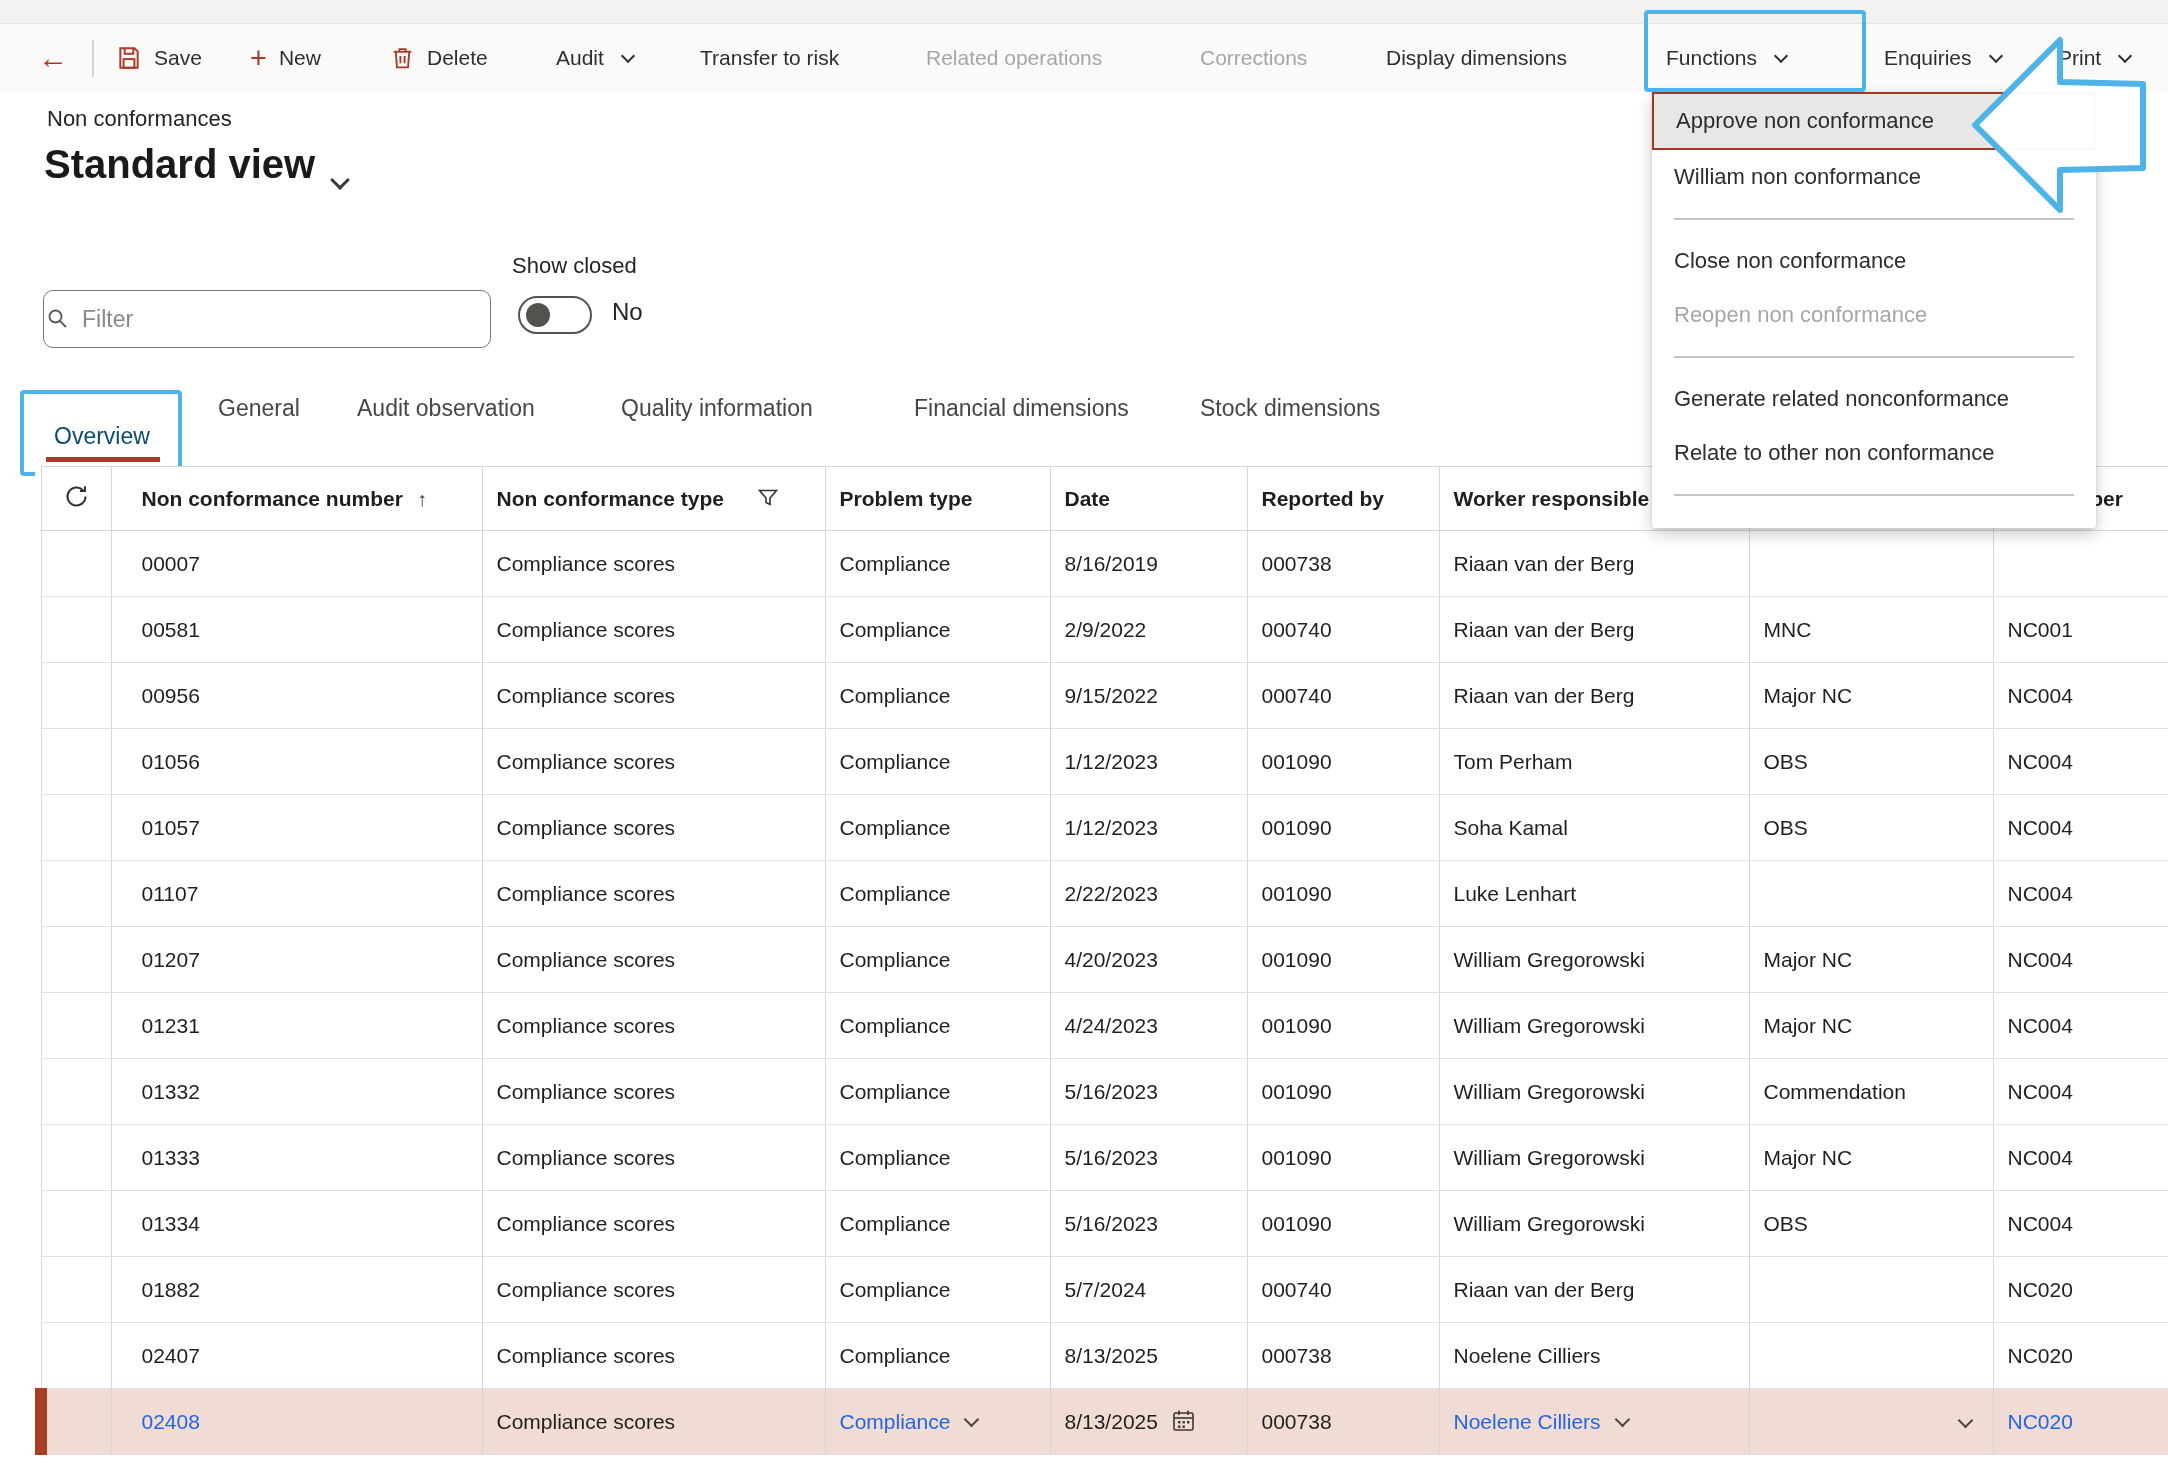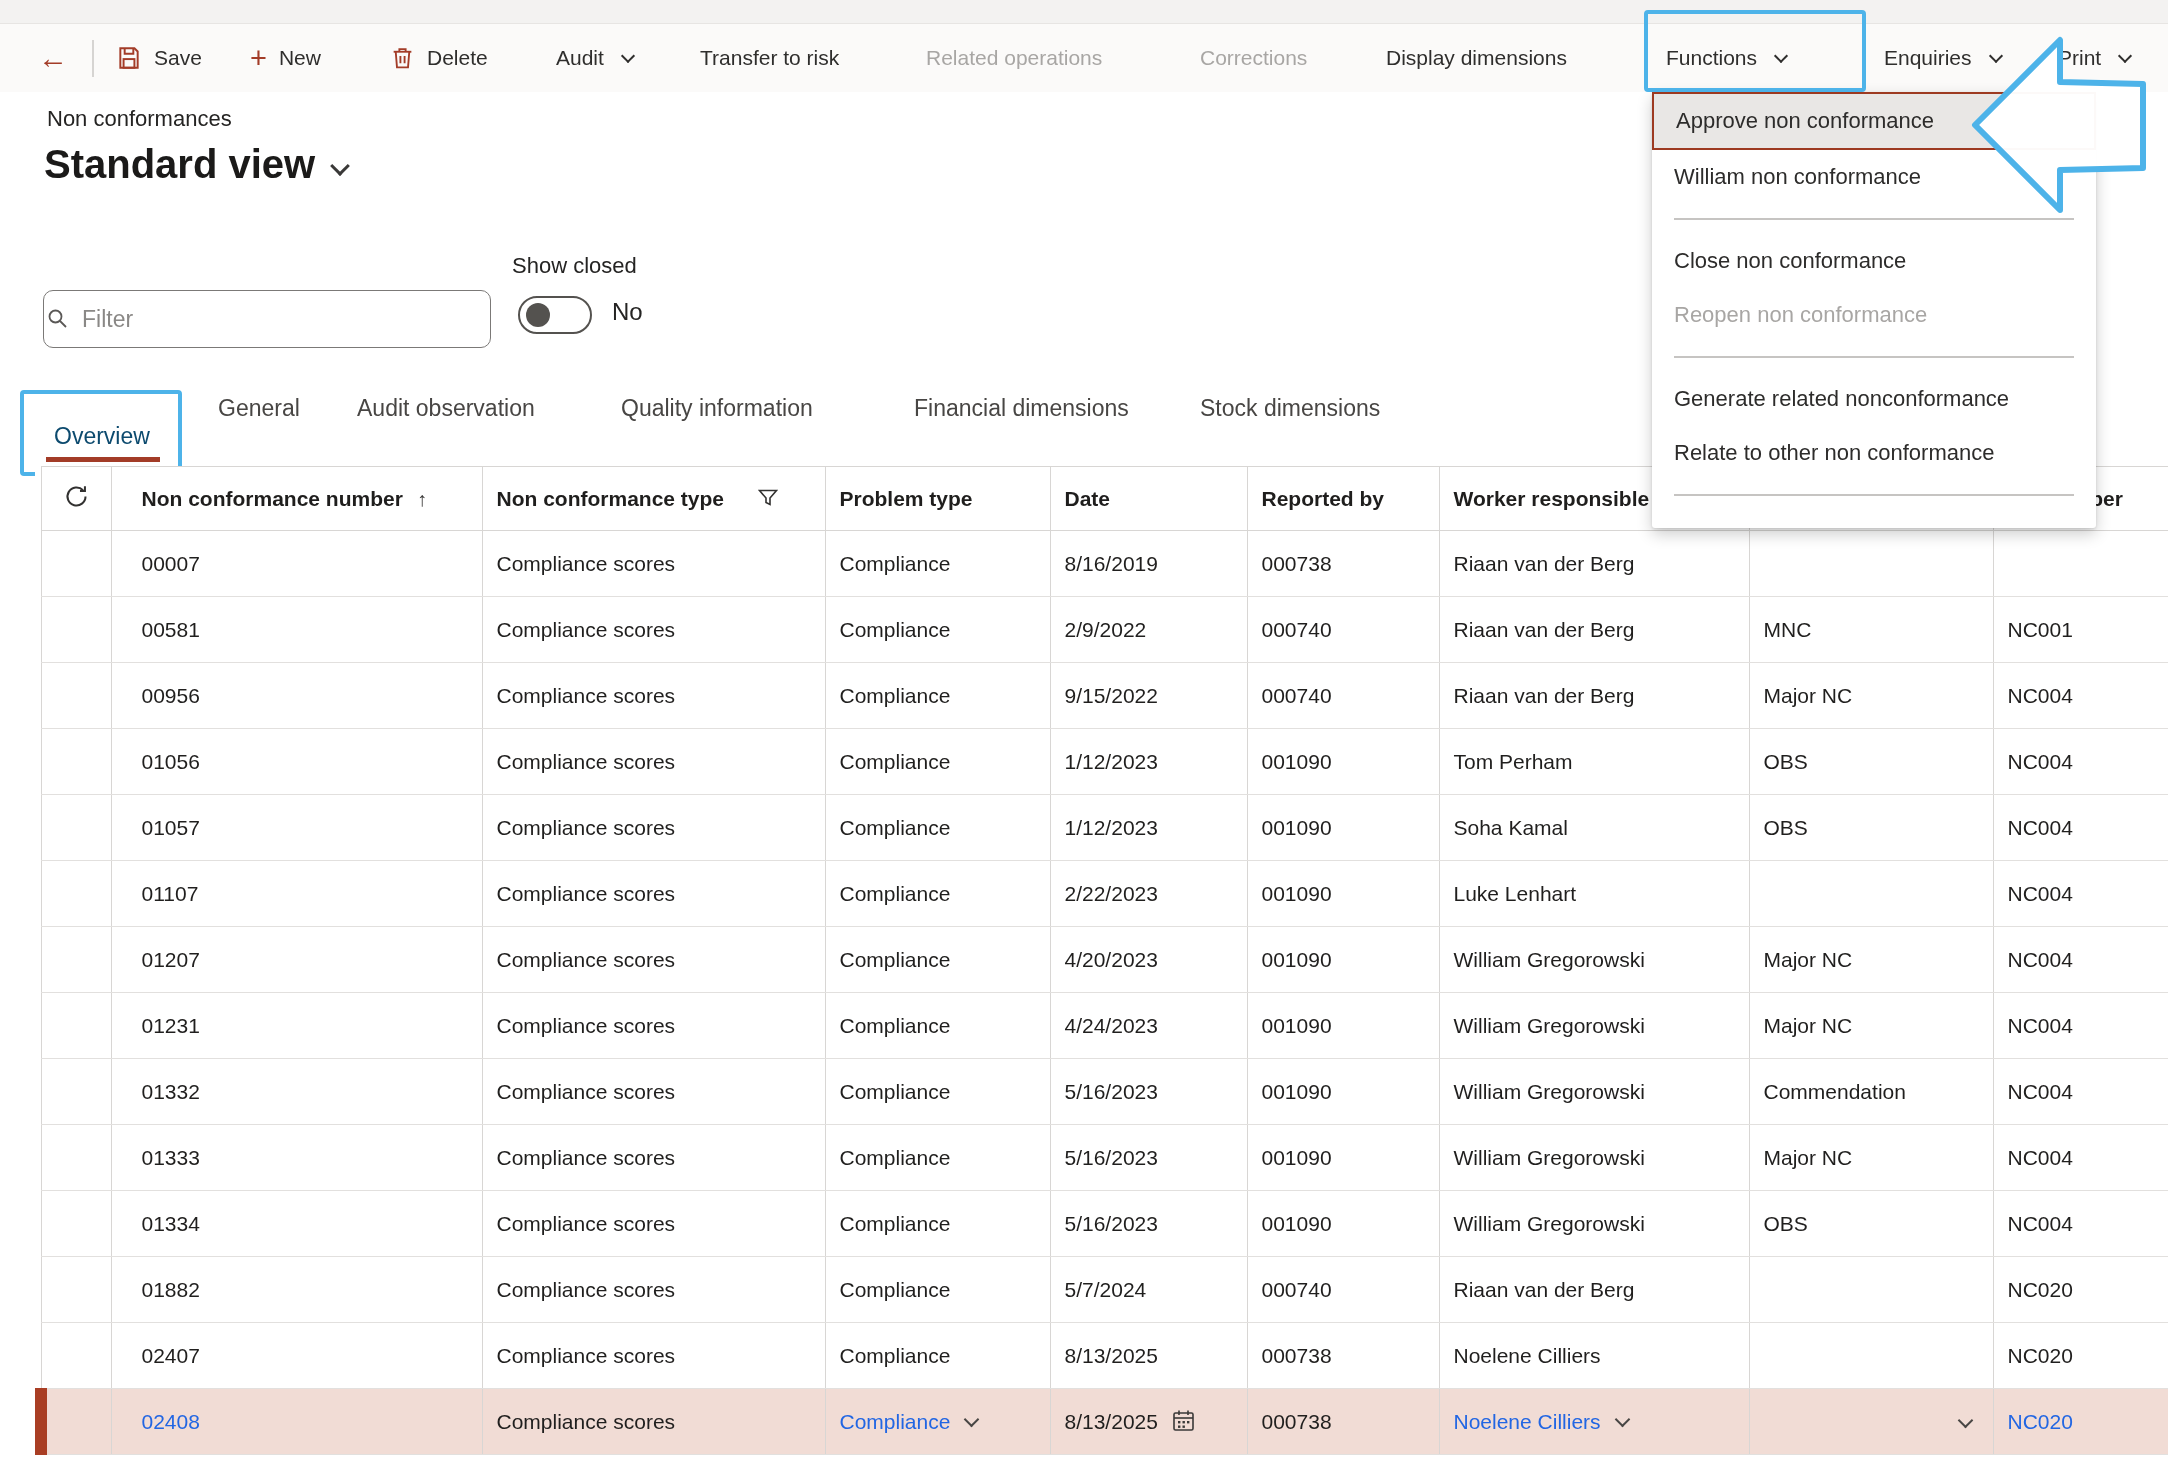--- a/index.html
+++ b/index.html
@@ -27,21 +27,21 @@
   .backbtn{position:absolute;left:38px;top:0;height:68px;display:flex;align-items:center;font-size:30px;color:var(--accent);cursor:pointer;}
   .cmd-divider{position:absolute;left:92px;top:16px;height:37px;width:2px;background:#d6d4d2;}
   .chev{display:inline-block;width:10px;height:10px;border-right:2.2px solid currentColor;border-bottom:2.2px solid currentColor;transform:rotate(45deg);margin-left:7px;margin-bottom:4px;}
   .icon-svg{display:inline-block;vertical-align:middle;}
 
   
   .ann-box-functions{position:absolute;left:1644px;top:10px;width:222px;height:82px;border:4px solid var(--annotation);border-radius:4px;z-index:30;pointer-events:none;}
 
   
   .caption{position:absolute;left:47px;top:106px;font-size:22px;color:#252423;}
-  .viewtitle{position:absolute;left:44px;top:142px;font-size:40px;font-weight:700;color:#1b1a19;display:flex;align-items:center;cursor:pointer;}
+  .viewtitle{position:absolute;left:44px;top:142px;font-size:40px;font-weight:700;color:#1b1a19;display:flex;align-items:flex-end;cursor:pointer;}
   .viewtitle .chev{width:14px;height:14px;border-width:3px;color:#3a3938;margin-left:18px;margin-bottom:0;margin-top:2px;}
 
   
   .filterbox{position:absolute;left:43px;top:290px;width:448px;height:58px;border:1.6px solid #7b7977;border-radius:10px;background:#fff;display:flex;align-items:center;padding:0 2px;}
   .filterbox input{border:none;outline:none;font-size:23px;color:#3a3938;width:100%;background:transparent;font-family:inherit;}
   .filterbox input::placeholder{color:#8a8886;}
   .showclosed-label{position:absolute;left:512px;top:253px;font-size:22px;color:#252423;}
   .toggle{position:absolute;left:518px;top:296px;width:74px;height:38px;border:2.2px solid #54524f;border-radius:19px;background:#fff;cursor:pointer;}
   .toggle .knob{position:absolute;left:6px;top:5px;width:24px;height:24px;border-radius:50%;background:#54524f;}
   .toggle-value{position:absolute;left:612px;top:298px;font-size:24px;color:#252423;}

